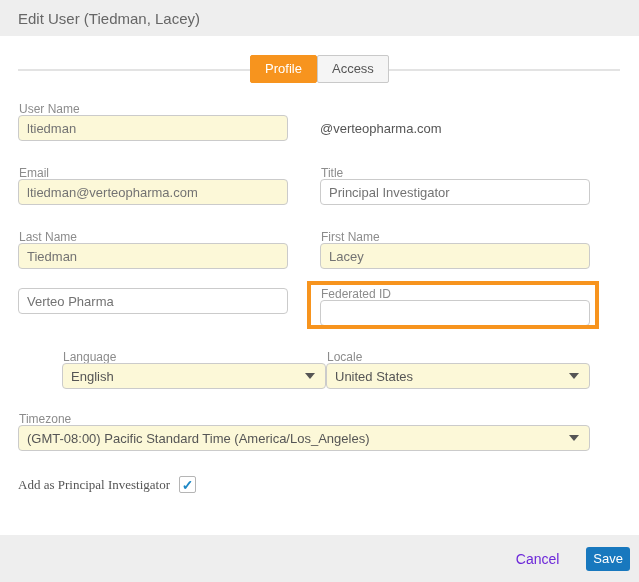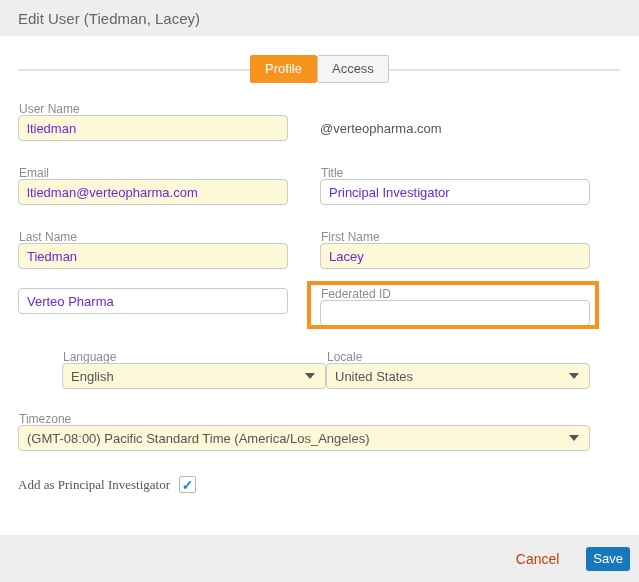--- a/index.html
+++ b/index.html
@@ -47,21 +47,21 @@
   .row.mid2 { margin-bottom: 24px; margin-left: 44px; }
   .field { width: 270px; position: relative; }
   .field.full { width: 100%; }
   .field .lbl {
     display: block; font-size: 12px; line-height: 12px;
     color: #8c8c8c; margin: 0 0 0 1px; height: 12px; white-space: nowrap;
   }
   .tbox {
     display: block; width: 100%; height: 26px; margin: 0;
     border: 1px solid #cbcbcb; border-radius: 4px;
-    padding: 0 8px; font-size: 13px; color: #6d28d9;
+    padding: 0 8px; font-size: 13px; color: #737373;
     background: #ffffff; font-family: inherit; outline: none;
   }
   .yellow { background: #FCF8D8; }
   .selectbox {
     position: relative; width: 100%; height: 26px;
     border: 1px solid #cbcbcb; border-radius: 4px;
     background: #FCF8D8; display: flex; align-items: center;
     padding: 0 24px 0 8px; font-size: 13px; color: #555555;
     cursor: default; white-space: nowrap; overflow: hidden;
   }
@@ -93,21 +93,21 @@
   }
 
   
   .footer {
     position: absolute; left: 0; right: 0; bottom: 0; height: 47px;
     background: #eeeeee;
     display: flex; align-items: center; justify-content: flex-end;
     padding-right: 9px;
   }
   .cancel-link {
-    color: #c2410c; font-size: 14px; text-decoration: none;
+    color: #6d28d9; font-size: 14px; text-decoration: none;
     margin-right: 27px; cursor: pointer;
   }
   .save-btn {
     background: #1878BE; color: #ffffff; border: none; border-radius: 3px;
     font-size: 13px; font-family: inherit; height: 24px; padding: 0 7px;
     cursor: pointer;
   }
 </style>
 </head>
 <body>

